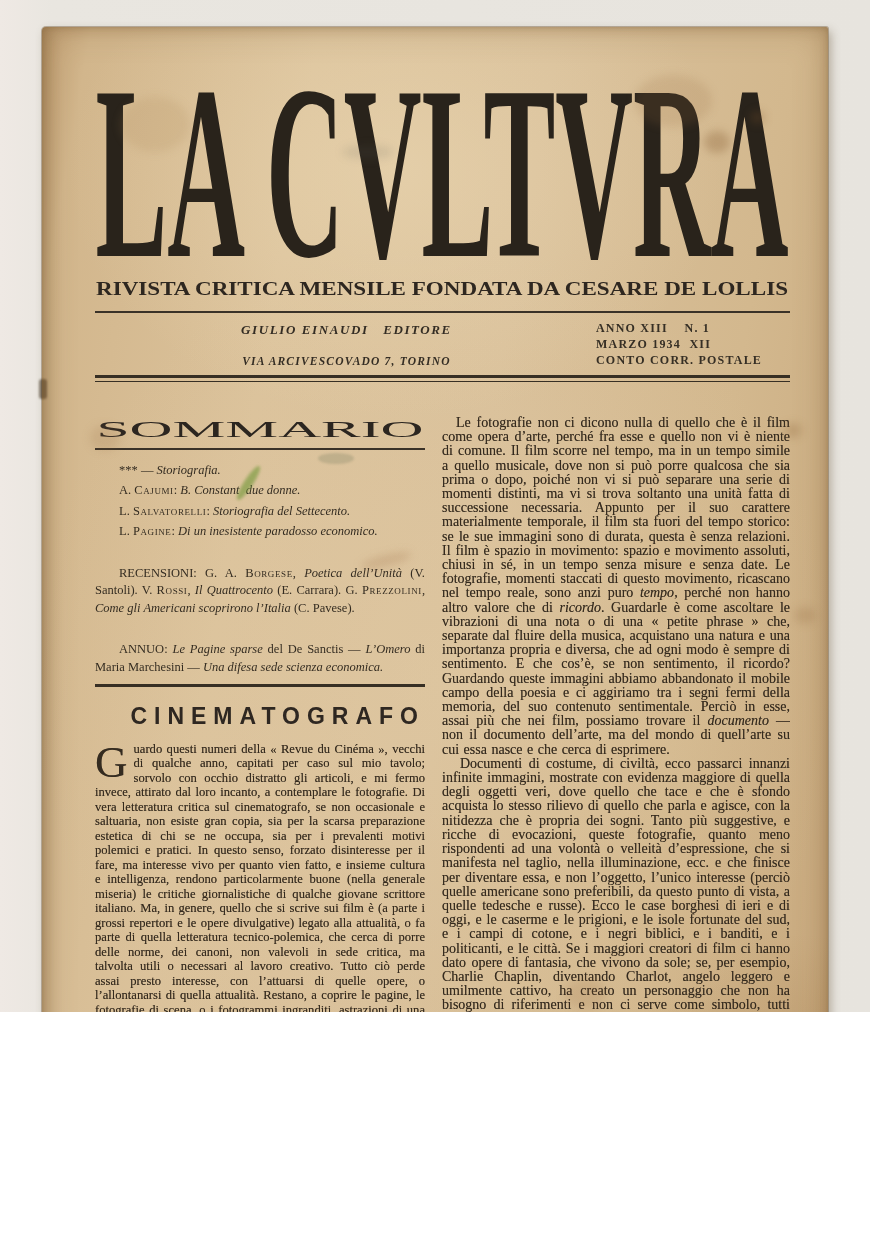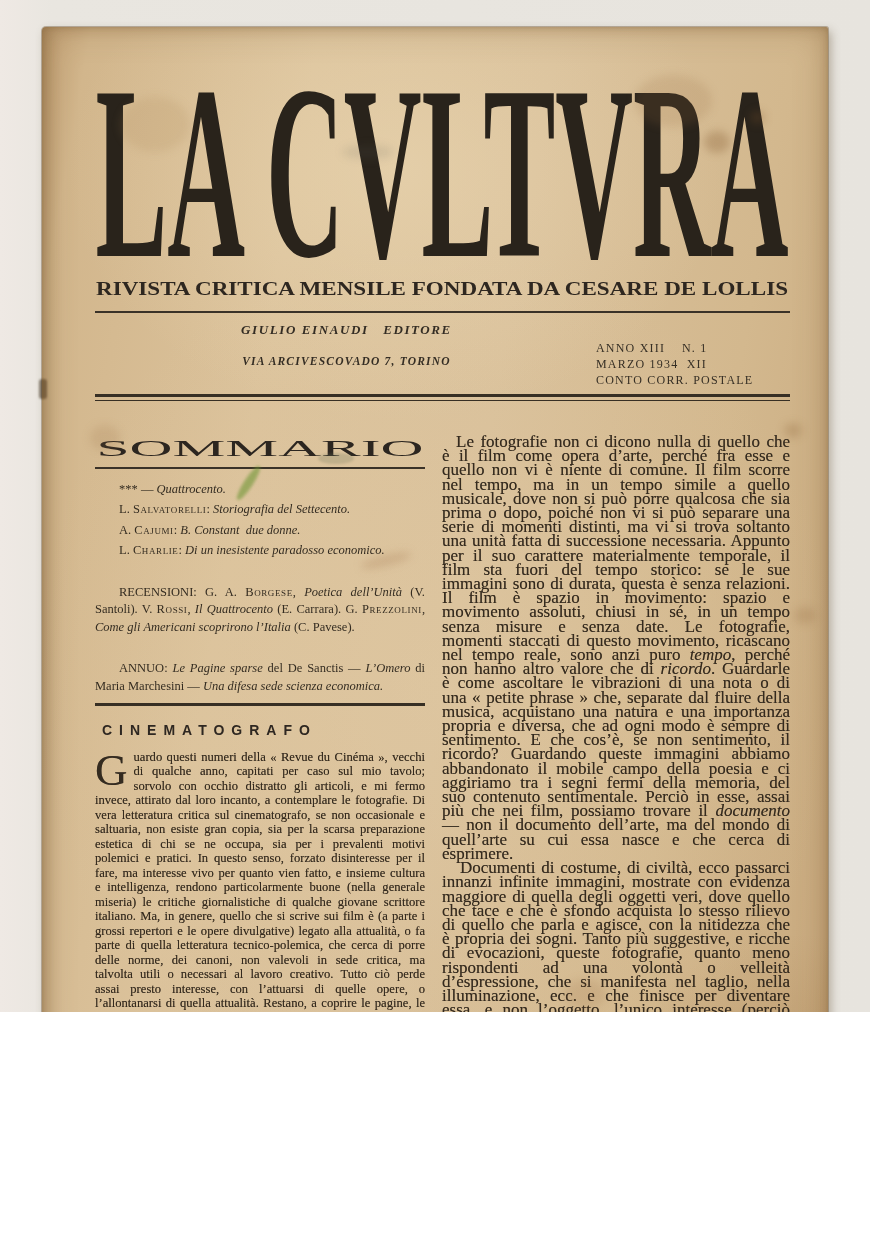--- a/index.html
+++ b/index.html
@@ -24,45 +24,45 @@
   .masthead text{fill:#29231b;}
   .subtitle-svg{display:block;margin:15px auto 0;}
   .subtitle-svg text{fill:#2e2720;}
 
   .rule-thin{margin-top:11px;height:2px;background:#3a3228;}
   .info-band{display:flex;align-items:flex-start;padding:7px 2px 6px;}
   .info-left{width:215px;font-size:11.5px;line-height:15.5px;font-weight:700;letter-spacing:.3px;color:#362f25;}
   .info-center{flex:1;text-align:center;font-style:italic;font-weight:700;color:#342d24;}
   .info-pubname{font-size:13px;letter-spacing:1.6px;line-height:19px;}
   .info-pubaddr{font-size:11.5px;letter-spacing:1.2px;line-height:15px;margin-top:15px;}
-  .info-right{width:192px;font-size:12px;line-height:16px;font-weight:400;letter-spacing:1.2px;color:#362f25;margin-top:20px;}
+  .info-right{width:192px;font-size:12px;line-height:16px;font-weight:700;letter-spacing:1.2px;color:#362f25;}
   .rule-double{border-top:3px solid #372f24;border-bottom:1px solid #372f24;height:3px;}
 
   
   .columns{display:flex;gap:17px;margin-top:34px;height:762px;overflow:hidden;}
   .col-left{width:330px;flex:none;}
   .col-right{flex:1;min-width:0;}
 
   .sommario-head{display:block;}
   .sommario-head text{fill:#2c2620;}
   .sommario-rule{margin-top:5px;height:1.5px;background:#3a3228;}
   .sommario{margin-top:12px;font-size:12.5px;line-height:17.5px;text-align:justify;color:#342c21;}
   .sommario p{margin:0 0 3px;text-indent:24px;}
   .sommario p.gap{margin-top:24px;}
   .it{font-style:italic;}
   .sc{font-variant:small-caps;letter-spacing:.6px;}
 
   .article-rule{margin-top:8px;height:2.5px;background:#372f24;}
-  .article-heading{margin:16px 0 0;text-align:left;font-family:"Liberation Sans",sans-serif;
-    font-weight:700;font-size:14px;letter-spacing:7px;padding-left:7px;color:#2e2721;}
+  .article-heading{margin:16px 0 0;text-align:right;font-family:"Liberation Sans",sans-serif;
+    font-weight:700;font-size:23px;letter-spacing:7px;padding-left:7px;color:#2e2721;}
   .article-body{margin:12px 0 0;font-size:12.6px;line-height:14.5px;text-align:justify;
     word-spacing:1.1px;color:#342a1e;text-shadow:0 0 .4px rgba(52,42,30,.55);}
   .dropcap{float:left;font-size:45px;line-height:39px;padding:1px 6px 0 0;color:#342b20;}
 
-  .col-right p{margin:0;font-size:17px;line-height:14.2px;text-align:justify;
+  .col-right p{margin:0;font-size:14px;line-height:14.2px;text-align:justify;
     word-spacing:1px;color:#342a1e;text-shadow:0 0 .4px rgba(52,42,30,.55);}
   .col-right p.first{text-indent:14px;}
   .col-right p + p{text-indent:18px;}
 
   .page-number{position:absolute;left:0;right:0;bottom:40px;text-align:center;font-size:13.5px;color:#3a3126;}
 
   
   .stain{position:absolute;border-radius:50%;filter:blur(4px);pointer-events:none;}
   .st1{left:592px;top:48px;width:78px;height:52px;background:rgba(151,108,62,.16);}
   .st2{left:662px;top:104px;width:26px;height:22px;background:rgba(128,86,44,.30);}
@@ -114,24 +114,24 @@
 
       <div class="columns">
 
         <div class="col-left">
           <svg class="sommario-head" width="330" height="27" viewBox="0 0 330 27">
             <text x="165" y="21" text-anchor="middle" textLength="327" lengthAdjust="spacingAndGlyphs" font-family="Liberation Serif, serif" font-size="22.5">SOMMARIO</text>
           </svg>
           <div class="sommario-rule"></div>
 
           <div class="sommario">
-            <p><span>*** — </span><span class="it">Quattrocento.</span></p>
+            <p><span>*** — </span><span class="it">Storiografia.</span></p>
+            <p><span>A. </span><span class="sc">Cajumi</span><span>: </span><span class="it">B. Constant &nbsp;due donne.</span></p>
             <p><span>L. </span><span class="sc">Salvatorelli</span><span>: </span><span class="it">Storiografia del Settecento.</span></p>
-            <p><span>A. </span><span class="sc">Cajumi</span><span>: </span><span class="it">B. Constant &nbsp;due donne.</span></p>
-            <p><span>L. </span><span class="sc">Charlie</span><span>: </span><span class="it">Di un inesistente paradosso economico.</span></p>
+            <p><span>L. </span><span class="sc">Pagine</span><span>: </span><span class="it">Di un inesistente paradosso economico.</span></p>
             <p class="gap"><span>RECENSIONI: G. A. </span><span class="sc">Borgese</span><span>, </span><span class="it">Poetica dell’Unità</span><span> (V. Santoli). V. </span><span class="sc">Rossi</span><span>, </span><span class="it">Il Quattrocento</span><span> (E. Carrara). G. </span><span class="sc">Prezzolini</span><span>, </span><span class="it">Come gli Americani scoprirono l’Italia</span><span> (C. Pavese).</span></p>
             <p class="gap"><span>ANNUO: </span><span class="it">Le Pagine sparse</span><span> del De Sanctis — </span><span class="it">L’Omero</span><span> di Maria Marchesini — </span><span class="it">Una difesa sede scienza economica.</span></p>
           </div>
 
           <div class="article-rule"></div>
           <h2 class="article-heading">CINEMATOGRAFO</h2>
           <p class="article-body"><span class="dropcap">G</span><span>uardo questi numeri della « Revue du Cinéma », vecchi di qualche anno, capitati per caso sul mio tavolo; sorvolo con occhio distratto gli articoli, e mi fermo invece, attirato dal loro incanto, a contemplare le fotografie. Di vera letteratura critica sul cinematografo, se non occasionale e saltuaria, non esiste gran copia, sia per la scarsa preparazione estetica di chi se ne occupa, sia per i prevalenti motivi polemici e pratici. In questo senso, forzato disinteresse per il fare, ma interesse vivo per quanto vien fatto, e insieme cultura e intelligenza, rendono particolarmente buone (nella generale miseria) le critiche giornalistiche di qualche giovane scrittore italiano. Ma, in genere, quello che si scrive sui film è (a parte i grossi repertori e le opere divulgative) legato alla attualità, o fa parte di quella letteratura tecnico-polemica, che cerca di porre delle norme, dei canoni, non valevoli in sede critica, ma talvolta utili o necessari al lavoro creativo. Tutto ciò perde assai presto interesse, con l’attuarsi di quelle opere, o l’allontanarsi di quella attualità. Restano, a coprire le pagine, le fotografie di scena, o i fotogrammi ingranditi, astrazioni di una astrazione, fissazione di un momento irreale, di un istante puntuale nell’immagine di un movimento.</span></p>
         </div>
 
         <div class="col-right">

